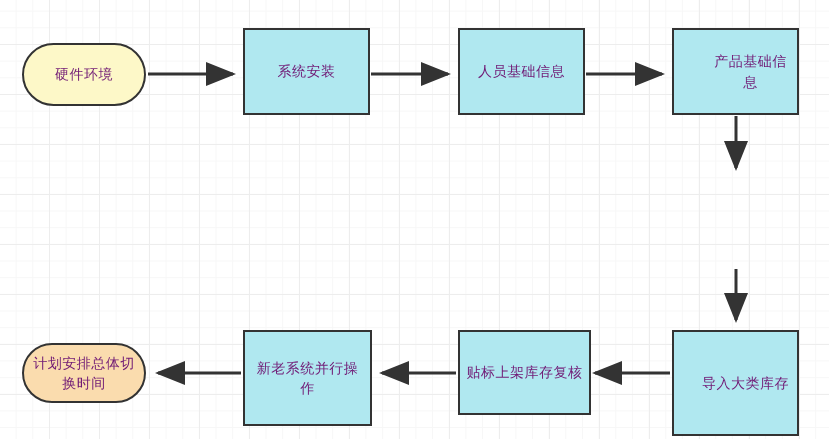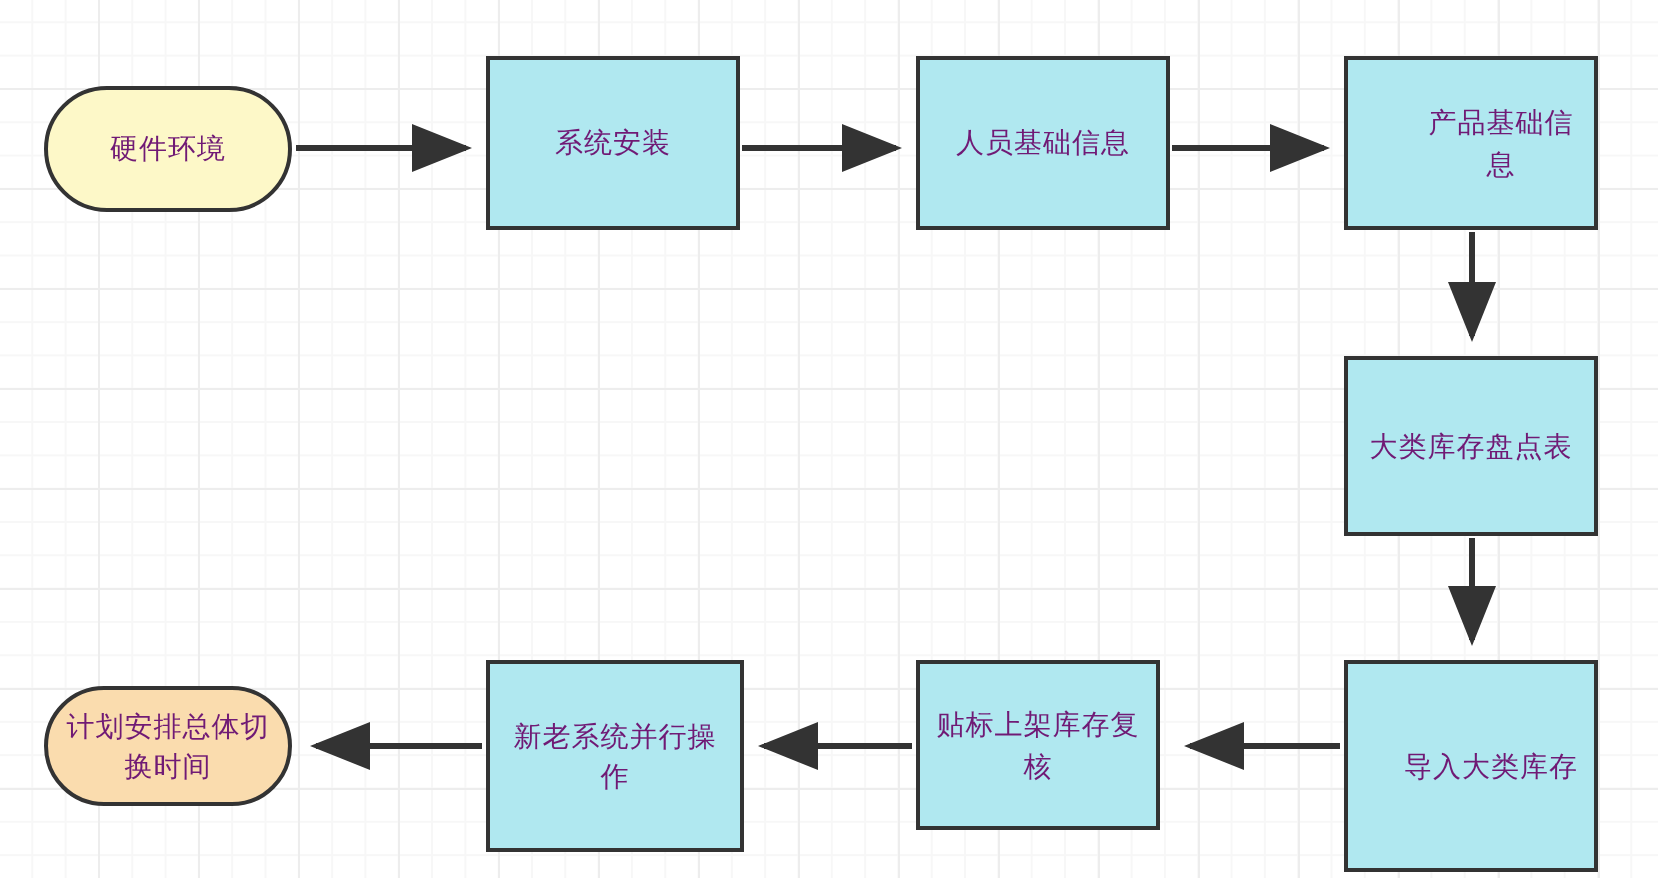--- a/index.html
+++ b/index.html
@@ -115,29 +115,26 @@
   </div>
 
   <div class="node process" style="left:458px; top:28px; width:127px; height:87px;">
     <span class="node-label">人员基础信息</span>
   </div>
 
   <div class="node process" style="left:672px; top:28px; width:127px; height:87px;padding-left:36px;">
     <span class="node-label">产品基础信息</span>
   </div>
 
-  <div class="node process" style="left:672px; top:178px; width:127px; height:90px;">
-    <span class="node-label">大类库存盘点表</span>
-  </div>
 
   <div class="node process" style="left:672px; top:330px; width:127px; height:106px;padding-left:26px;">
     <span class="node-label">导入大类库存</span>
   </div>
 
-  <div class="node process" style="left:458px; top:330px; width:122px; height:85px;">
+  <div class="node process" style="left:458px; top:330px; width:133px; height:85px;">
     <span class="node-label">贴标上架库存复核</span>
   </div>
 
   <div class="node process" style="left:243px; top:330px; width:129px; height:96px;">
     <span class="node-label">新老系统并行操作</span>
   </div>
 
   <div class="node end" style="left:22px; top:343px; width:124px; height:60px;">
     <span class="node-label">计划安排总体切换时间</span>
   </div>

